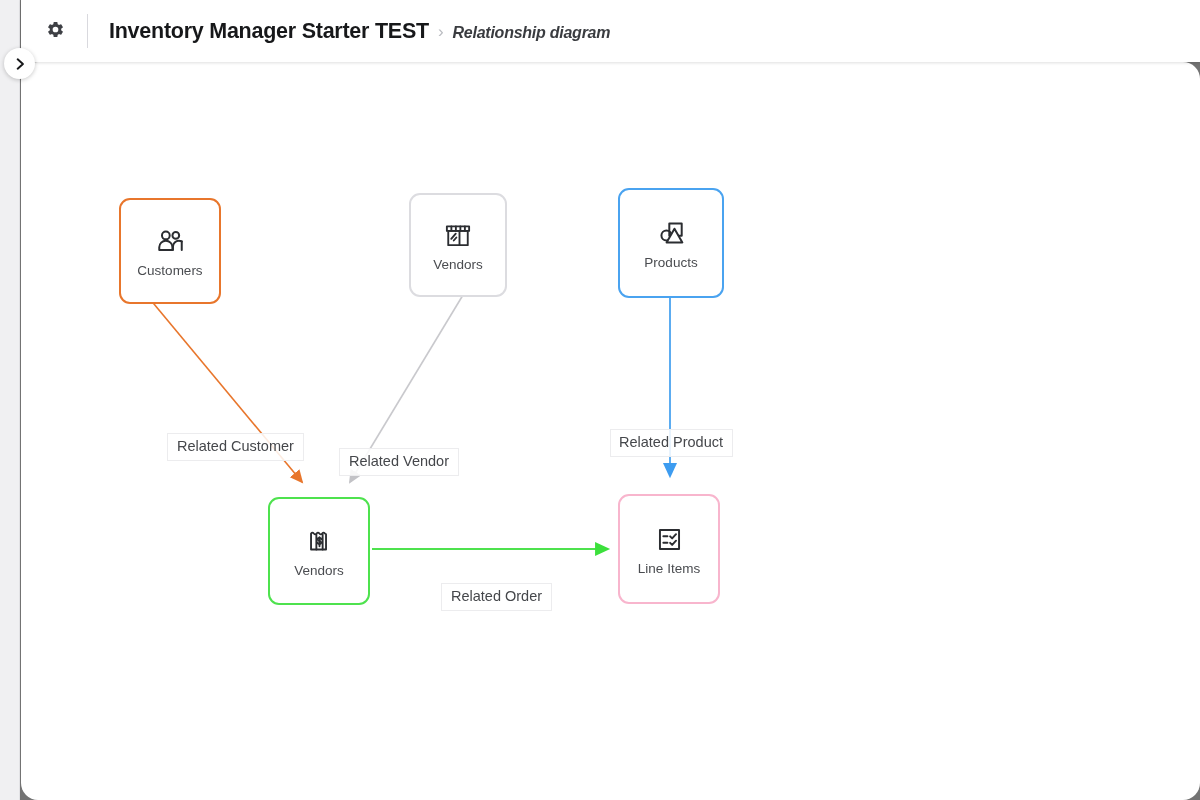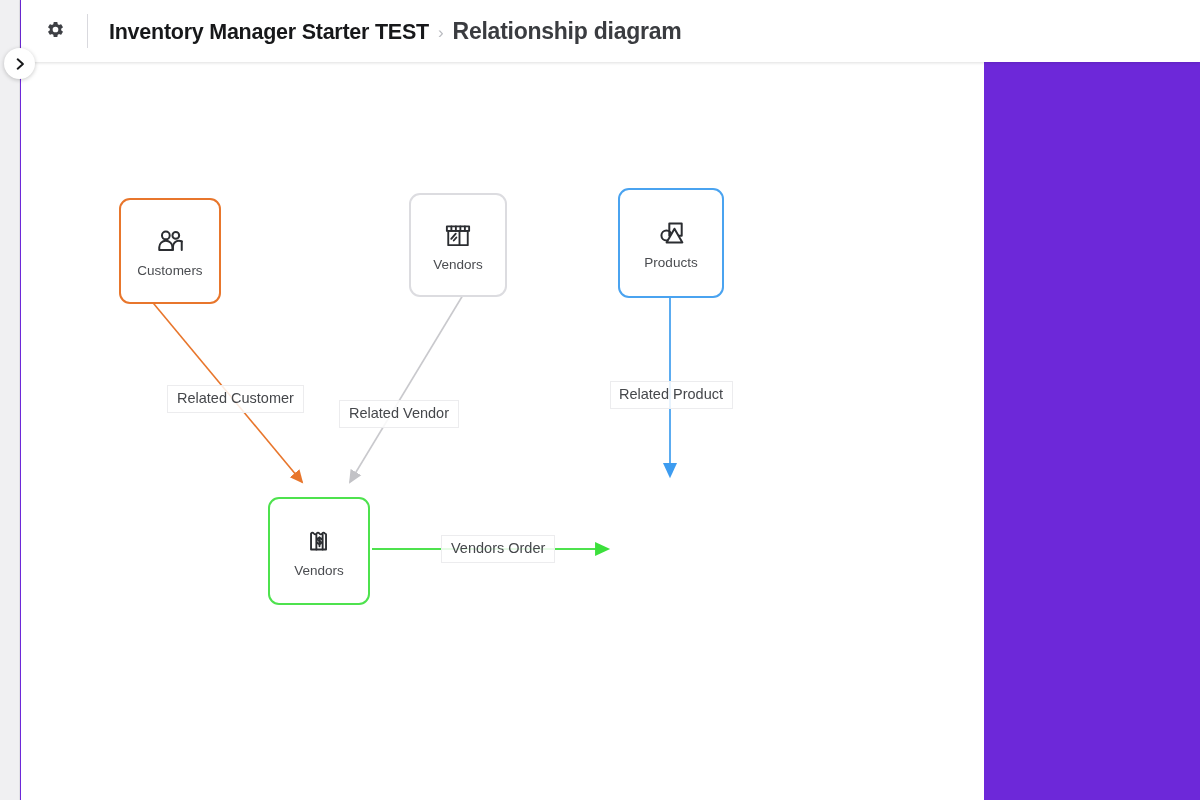--- a/index.html
+++ b/index.html
@@ -10,21 +10,21 @@
     overflow: hidden;
     background: #ffffff;
     font-family: "Liberation Sans", sans-serif;
     -webkit-font-smoothing: antialiased;
   }
 
   #app {
     position: relative;
     width: 1200px;
     height: 800px;
-    background: #6d28d9;
+    background: #737373;
   }
 
   
   .left-rail {
     position: absolute;
     left: 0;
     top: 0;
     width: 20px;
     height: 800px;
     background: #f0f0f2;
@@ -98,35 +98,37 @@
 
   .crumb-sep {
     font-size: 17px;
     color: #b9bbc0;
     margin: 0 9px;
     position: relative;
     top: -1px;
   }
 
   .crumb-page {
-    font-size: 23px;
+    font-size: 16px;
     font-weight: bold;
     color: #3a3c40;
     letter-spacing: -0.25px;
+    font-style: italic;
   }
 
   
   .canvas {
     position: absolute;
     left: 21px;
     top: 62px;
-    width: 963px;
+    width: 1179px;
     height: 738px;
     background: #ffffff;
     overflow: hidden;
+    border-radius: 17px;
   }
 
   svg.edges {
     position: absolute;
     left: 0;
     top: 0;
     width: 1179px;
     height: 738px;
     overflow: visible;
   }
@@ -167,20 +169,21 @@
     background: rgba(255,255,255,0.86);
     border: 1px solid #ececee;
     box-sizing: border-box;
     font-size: 14.5px;
     color: #45474b;
     padding: 4px 9px 5px 9px;
     line-height: 1.15;
     white-space: nowrap;
     z-index: 5;
     cursor: pointer;
+    margin-top: 48px;
   }
 </style>
 </head>
 <body>
 
 <div id="app">
 
   <div class="left-rail"></div>
 
   <div class="rail-toggle">
@@ -280,24 +283,35 @@
         <svg width="29" height="29" viewBox="0 0 24 24" fill="none" stroke="#2b2d31" stroke-width="1.55" stroke-linecap="round" stroke-linejoin="round">
           <path d="M5 5.4c.8-1 1.5-1 2.3 0 .8 1 1.5 1 2.3 0 .8-1 1.5-1 2.3 0 .8 1 1.5 1 2.3 0 .8-1 1.5-1 2.3 0 .3.4.6.6.9.6v12.6H5z"></path>
           <path d="M9.4 18.6V5.9M14.6 18.6V5.9"></path>
           <path d="M12 8.4v7.5"></path>
           <path d="M13.4 10.1c0-.7-.7-1.1-1.5-1.1s-1.5.45-1.5 1.2c0 1.7 3 1 3 2.6 0 .75-.7 1.2-1.5 1.2s-1.5-.45-1.5-1.15"></path>
         </svg>
       </span>
       <span class="node-label">Vendors</span>
     </div>
 
+    <div class="node" style="left:597px; top:432px; width:102px; height:110px; border-color:#f8b5cd; border-width:2px;">
+      <span class="node-icon">
+        <svg width="29" height="29" viewBox="0 0 24 24" fill="none" stroke="#2b2d31" stroke-width="1.6" stroke-linecap="round" stroke-linejoin="round">
+          <rect x="4.1" y="4.1" width="15.8" height="15.8"></rect>
+          <path d="M6.9 9.3h3.4M6.9 14.7h3.4"></path>
+          <polyline points="12.5,9.4 14.2,11.1 17.4,7.6"></polyline>
+          <polyline points="12.5,14.8 14.2,16.5 17.4,13"></polyline>
+        </svg>
+      </span>
+      <span class="node-label">Line Items</span>
+    </div>
 
     <div class="edge-label" style="left:146px; top:323px;">Related Customer</div>
 
     <div class="edge-label" style="left:318px; top:338px;">Related Vendor</div>
 
     <div class="edge-label" style="left:589px; top:319px;padding-left:8px;">Related Product</div>
 
-    <div class="edge-label" style="left:420px; top:473px;">Vendors Order</div>
+    <div class="edge-label" style="left:420px; top:473px;">Related Order</div>
 
   </div>
 
 </div>
 
 </body></html>

